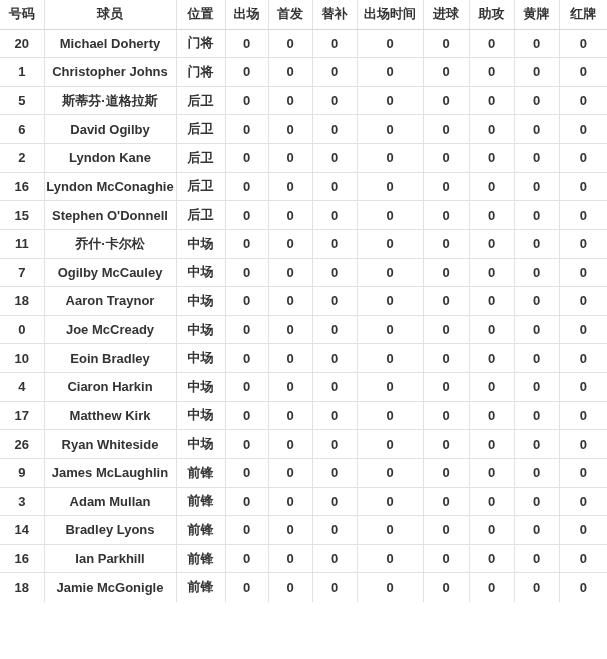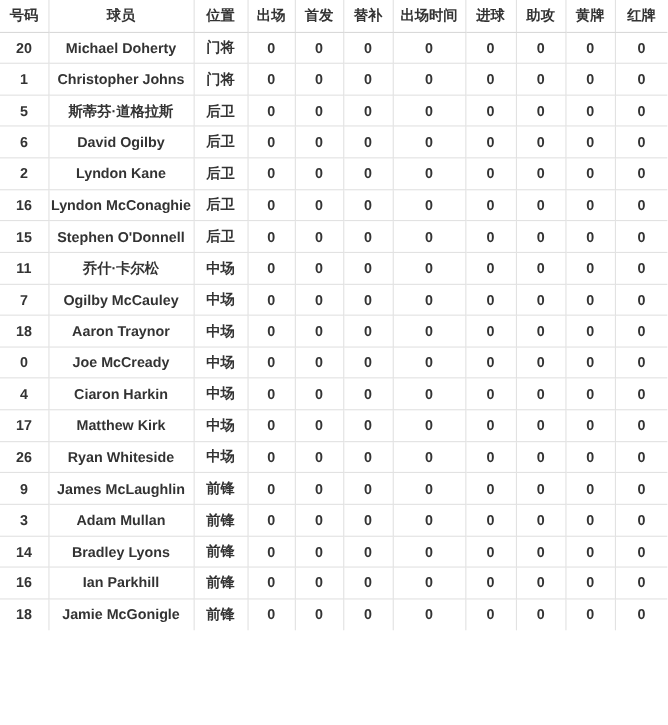--- a/index.html
+++ b/index.html
@@ -207,20 +207,33 @@
           <td>0</td>
           <td>0</td>
           <td>0</td>
           <td>0</td>
           <td>0</td>
           <td>0</td>
           <td>0</td>
           <td>0</td>
         </tr>
         <tr>
+          <td>10</td>
+          <td>Eoin Bradley</td>
+          <td>中场</td>
+          <td>0</td>
+          <td>0</td>
+          <td>0</td>
+          <td>0</td>
+          <td>0</td>
+          <td>0</td>
+          <td>0</td>
+          <td>0</td>
+        </tr>
+        <tr>
           <td>4</td>
           <td>Ciaron Harkin</td>
           <td>中场</td>
           <td>0</td>
           <td>0</td>
           <td>0</td>
           <td>0</td>
           <td>0</td>
           <td>0</td>
           <td>0</td>

